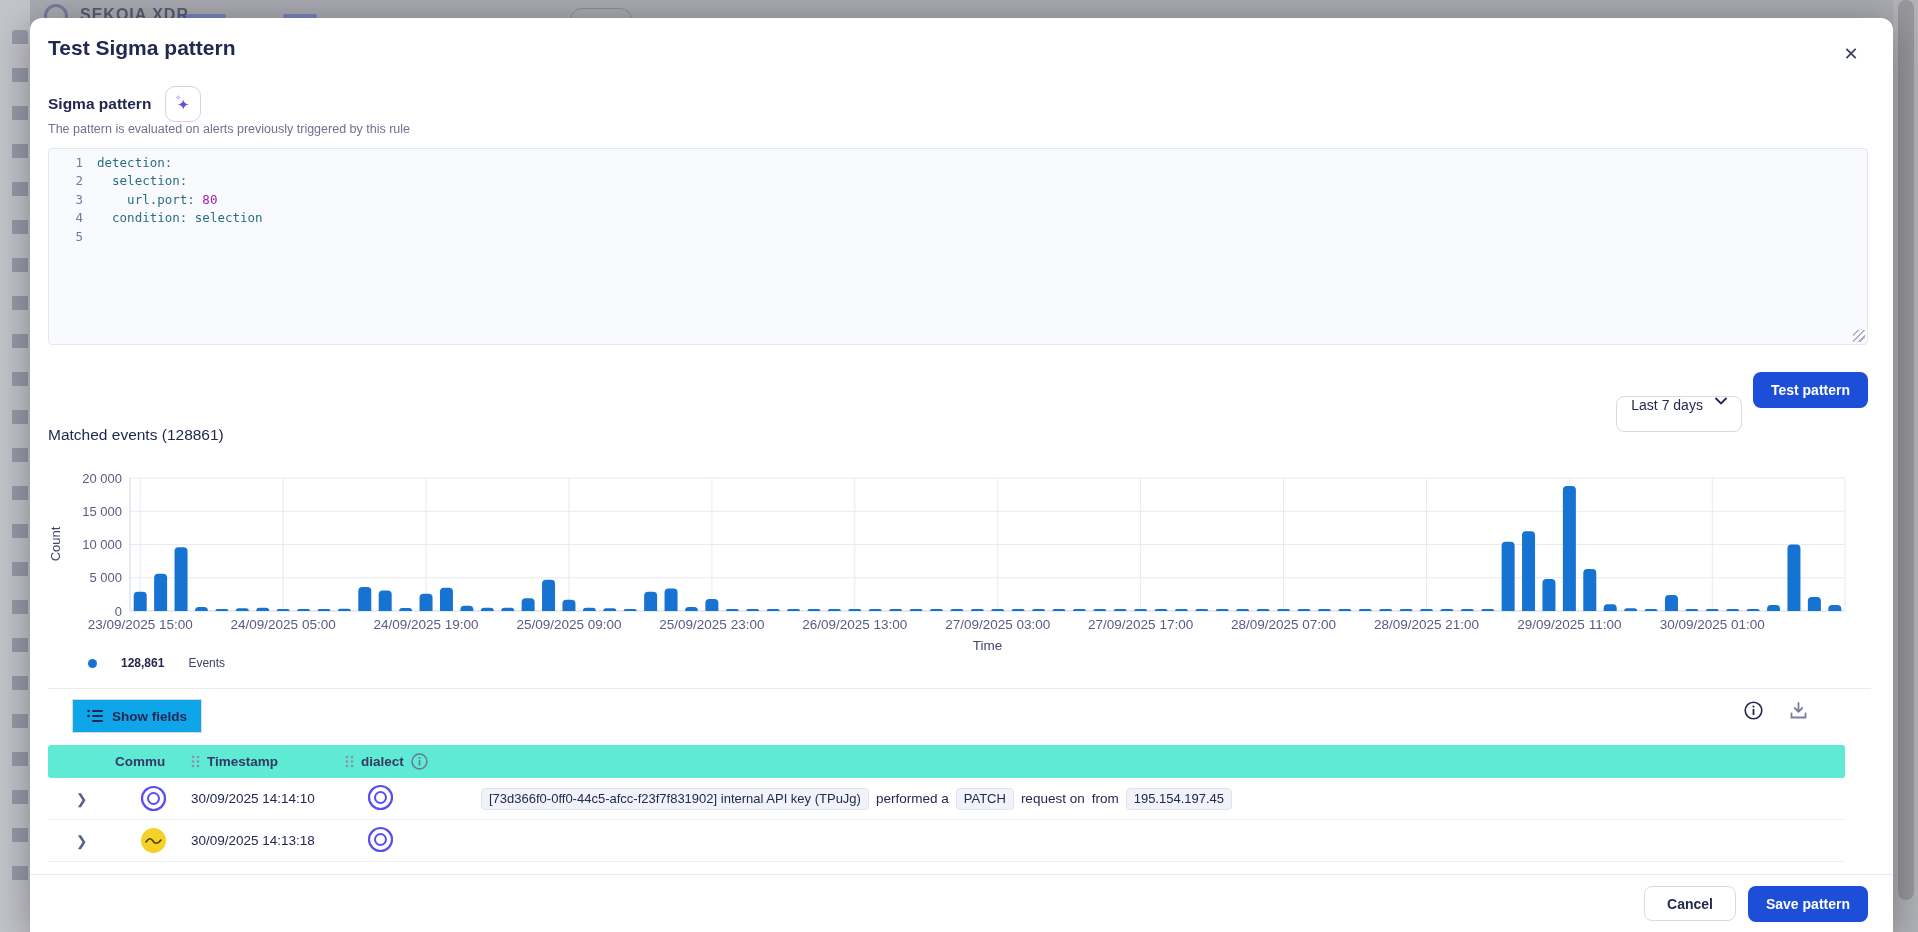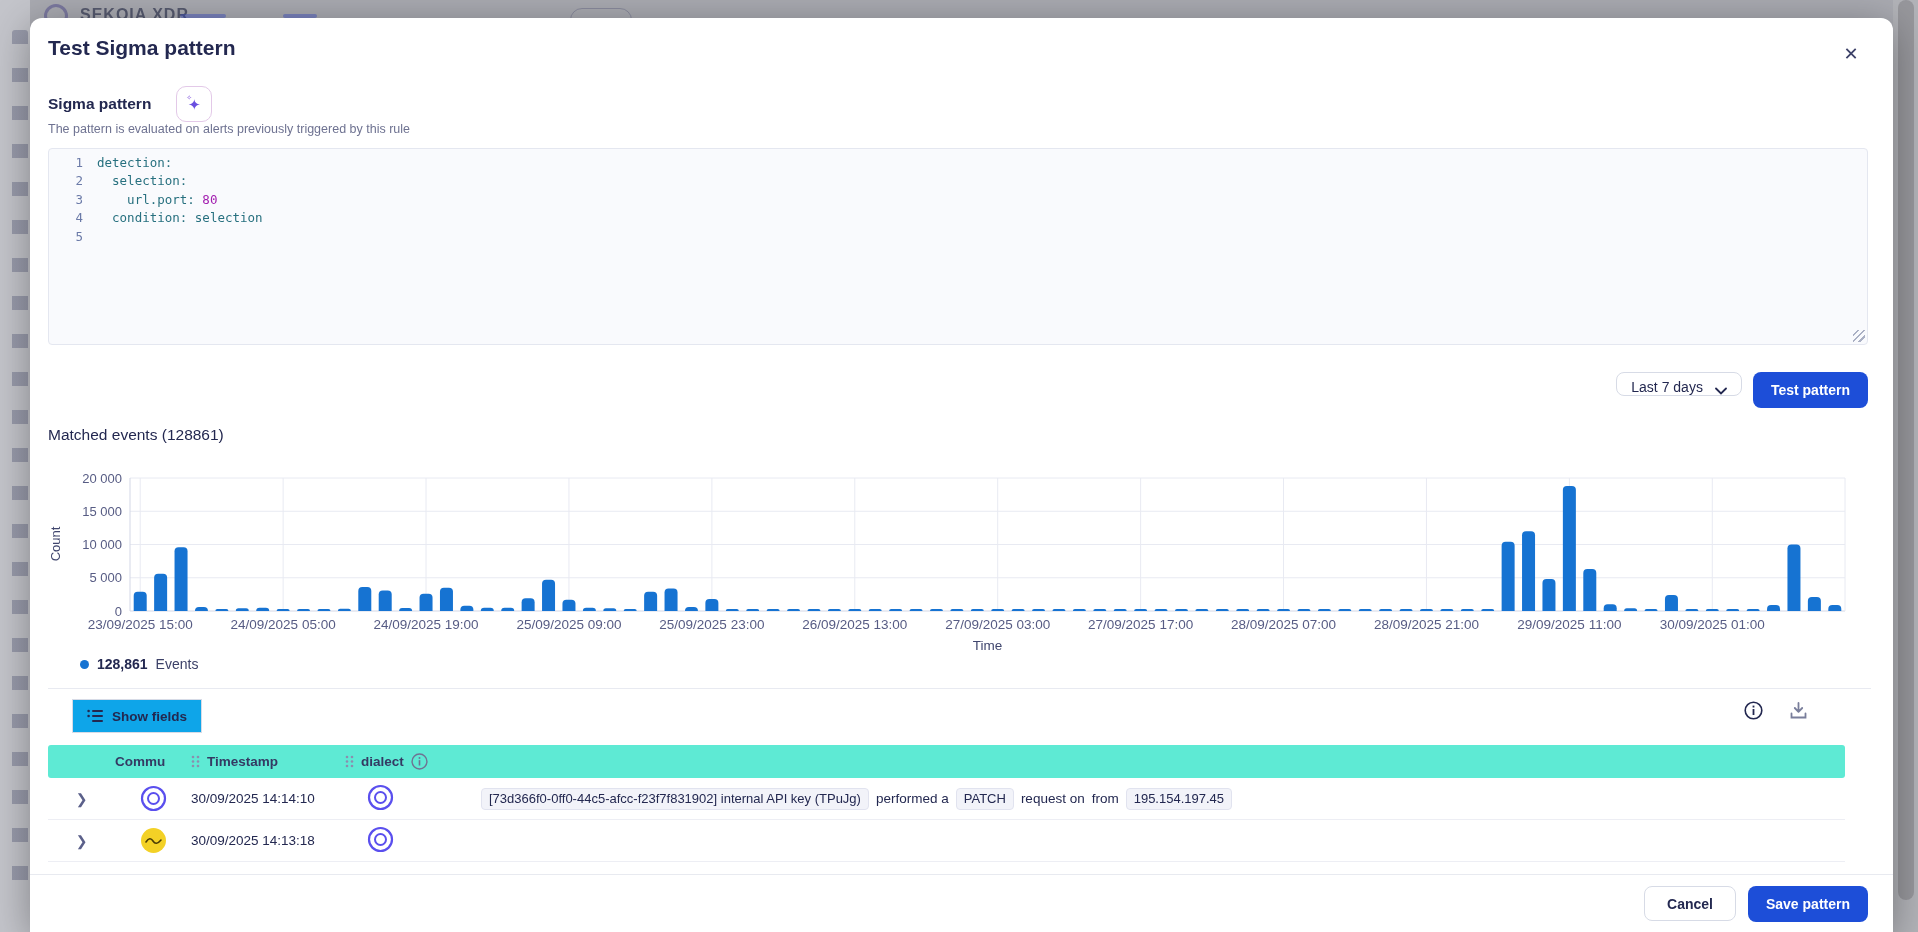--- a/index.html
+++ b/index.html
@@ -25,21 +25,21 @@
   .scrollbar-thumb { position:absolute; right:4px; top:0; width:16px; height:900px;
     background:#97979c; border-radius:8px; }
 
   
   .modal { position:absolute; left:30px; top:18px; width:1863px; height:914px;
     background:#ffffff; border-radius:12px 12px 0 0; box-shadow:0 8px 40px rgba(0,0,0,.35); }
   .modal-title { position:absolute; left:18px; top:18px; font-size:21px; font-weight:bold; color:#232850; }
   .close-btn { position:absolute; right:28px; top:22px; width:28px; height:28px; border:none; background:none;
     font-size:18px; color:#3c4168; cursor:pointer; line-height:28px; text-align:center; }
 
-  .sigma-row { position:absolute; left:18px; top:66px; height:40px; display:flex; align-items:center; gap:25px; }
+  .sigma-row { position:absolute; left:18px; top:66px; height:40px; display:flex; align-items:center; gap:14px; }
   .sigma-label { font-size:15.5px; font-weight:bold; color:#232850; }
   .sparkle-btn { width:36px; height:36px; border-radius:10px; background:#fff; cursor:pointer;
     border:1px solid #e3c9e8; display:flex; align-items:center; justify-content:center; position:relative; }
   .sparkle-main { color:#6a4fe0; font-size:15px; line-height:1; }
   .sparkle-dot { position:absolute; left:9px; top:7px; font-size:7px; color:#8a5fe0; }
   .helper-text { position:absolute; left:18px; top:104px; font-size:12.5px; color:#6e7291; }
 
   
   .code-editor { position:absolute; left:18px; top:130px; width:1820px; height:197px;
     background:#f9fafd; border:1px solid #e4e7f0; border-radius:4px; overflow:hidden;
@@ -47,30 +47,30 @@
   .code-row { display:flex; height:18.4px; line-height:18.4px; }
   .code-num { width:48px; text-align:right; padding-right:14px; color:#6b7aa8; flex:none; }
   .code-text { white-space:pre; }
   .tok-key { color:#27707f; }
   .tok-num { color:#a21caf;margin-top:48px; }
   .resize-grip { position:absolute; right:2px; bottom:2px; width:12px; height:12px;
     background:repeating-linear-gradient(135deg, transparent 0 3px, #aab0c4 3px 4.5px); }
 
   
   .controls-row { position:absolute; right:25px; top:354px; display:flex; gap:11px; }
-  .range-select { height:24px; padding:0 14px; border:1px solid #d7dbe6; border-radius:8px;
-    background:#fff; display:flex; align-items:flex-end; gap:12px; cursor:pointer;
-    font-size:14px; font-weight:500; color:#232850; }
+  .range-select { height:36px; padding:0 14px; border:1px solid #d7dbe6; border-radius:8px;
+    background:#fff; display:flex; align-items:flex-start; gap:12px; cursor:pointer;
+    font-size:14px; font-weight:500; color:#232850;margin-top:24px; }
   .btn-primary { height:36px; padding:0 18px; border:none; border-radius:8px; background:#1d4ed8;
     color:#fff; font-size:14px; font-weight:bold; cursor:pointer; font-family:inherit; }
 
   .matched-heading { position:absolute; left:18px; top:408px; font-size:15.5px; font-weight:normal; color:#232850; }
 
   .chart-wrap { position:absolute; left:8px; top:450px; }
-  .legend { position:absolute; left:50px; top:638px; display:flex; align-items:center; gap:8px; font-size:14px; }
+  .legend { position:absolute; left:58px; top:638px; display:flex; align-items:center; gap:24px; font-size:12px; }
   .legend-dot { width:9px; height:9px; border-radius:50%; background:#1673d2; }
   .legend-count { font-weight:bold; color:#232850; }
   .legend-label { color:#3c4168; }
 
   .section-divider { position:absolute; left:18px; right:22px; top:670px; height:1px; background:#e8eaf1; }
 
   .show-fields-btn { position:absolute; left:42px; top:681px; height:34px; padding:15px 14px;
     border:1px solid #d7dbe6; border-radius:0; background:#0ea5e9; display:flex; align-items:center; gap:9px;
     font-size:13.5px; font-weight:bold; color:#232850; cursor:pointer; font-family:inherit; }
   .table-tools { position:absolute; right:85px; top:683px; display:flex; gap:26px; align-items:center; }

